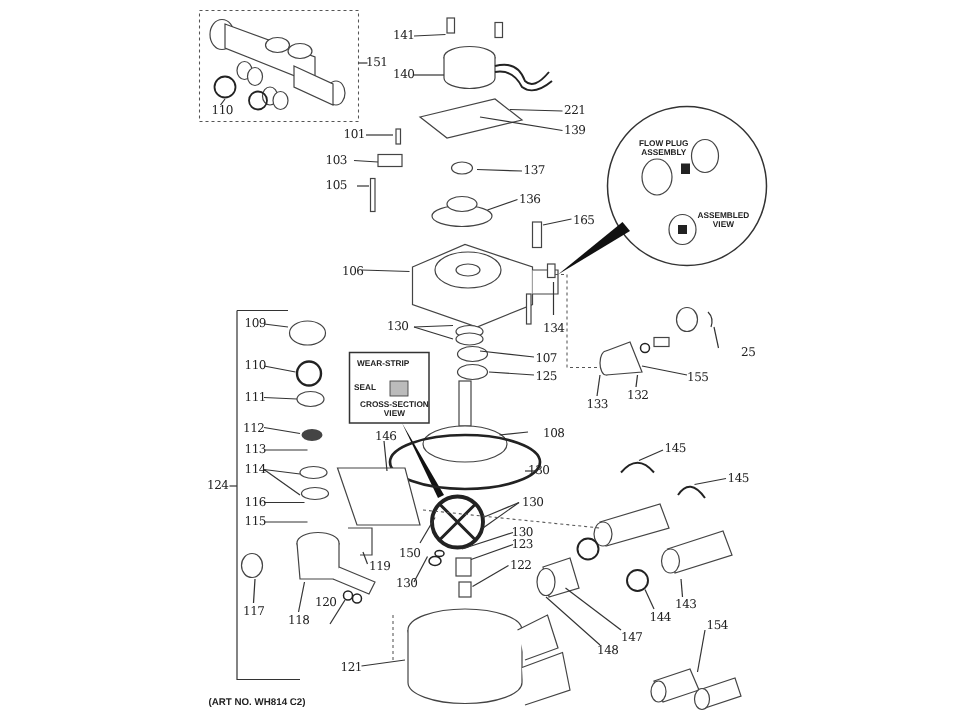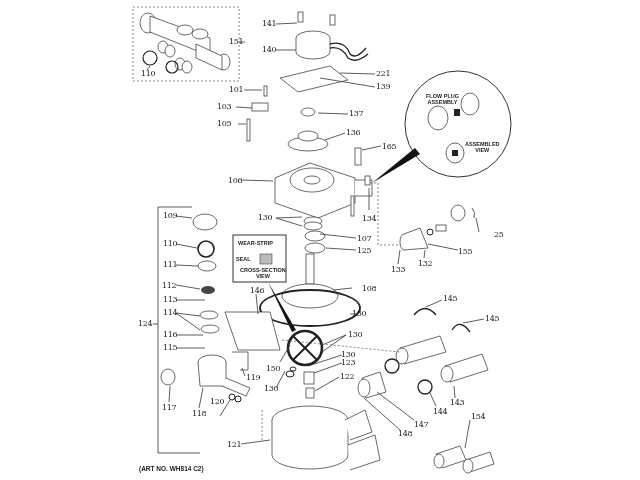--- a/index.html
+++ b/index.html
@@ -227,21 +227,21 @@
 <div class="note" style="left:240px;top:267px;">
   <div>CROSS-SECTION</div>
   <div>VIEW</div>
 </div>
 
 <span class="lbl" style="left:262px;top:19px;">141</span>
 <span class="lbl" style="left:262px;top:45px;">140</span>
 <span class="lbl" style="left:376px;top:69px;">221</span>
 <span class="lbl" style="left:376px;top:82px;">139</span>
 <span class="lbl" style="left:349px;top:109px;">137</span>
-<span class="lbl" style="left:229px;top:37px;">151</span>
+<span class="lbl" style="left:244px;top:37px;">151</span>
 <span class="lbl" style="left:141px;top:69px;">110</span>
 <span class="lbl" style="left:229px;top:85px;">101</span>
 <span class="lbl" style="left:217px;top:102px;">103</span>
 <span class="lbl" style="left:217px;top:119px;">105</span>
 <span class="lbl" style="left:346px;top:128px;">136</span>
 <span class="lbl" style="left:382px;top:142px;">165</span>
 <span class="lbl" style="left:228px;top:176px;">106</span>
 <span class="lbl" style="left:362px;top:214px;">134</span>
 <span class="lbl" style="left:258px;top:213px;">130</span>
 <span class="lbl" style="left:357px;top:234px;">107</span>

